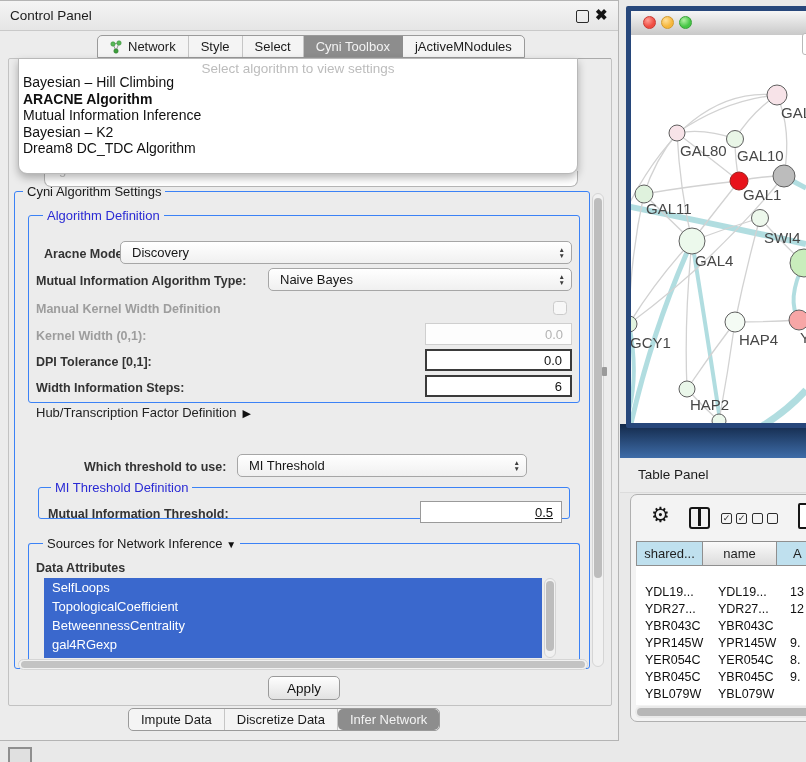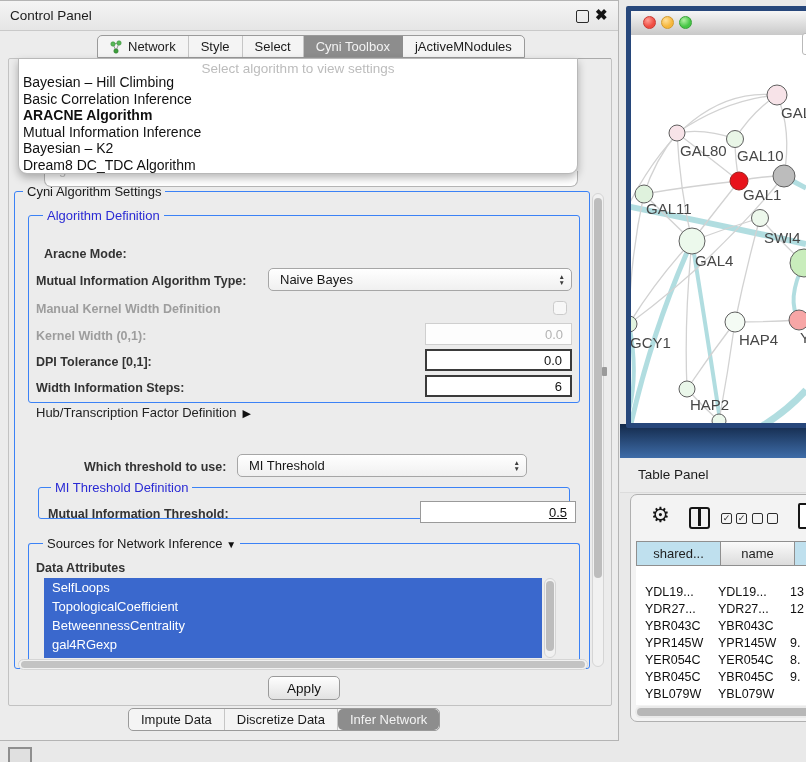--- a/index.html
+++ b/index.html
@@ -180,40 +180,46 @@
   <div class="content-frame"></div>
 
   <div class="hidden-combo">
     <span>galFiltered.sif default node</span>
   </div>
 
   <div class="dropdown">
     <div class="dd-placeholder">Select algorithm to view settings</div>
     <div class="dd-items">
         <div class="dd-item">Bayesian – Hill Climbing</div>
-        <div class="dd-item">Basic Correlation Inference</div>
         <div class="dd-item bold">ARACNE Algorithm</div>
         <div class="dd-item">Mutual Information Inference</div>
         <div class="dd-item">Bayesian – K2</div>
         <div class="dd-item">Dream8 DC_TDC Algorithm</div>
       </div>
   </div>
 
   <div class="groupbox" style="left:14px;top:190px;width:576px;height:478px;">
     <span class="legend" style="left:8px;">Cyni Algorithm Settings</span>
   </div>
   <div class="vtrack" style="left:592px;top:192px;height:474px;">
     <div class="vthumb" style="top:4px;height:380px;"></div>
   </div>
 
   <div class="groupbox" style="left:28px;top:214px;width:552px;height:188px;">
     <span class="legend blue" style="left:14px;">Algorithm Definition</span>
   </div>
 
   <span class="lbl" style="left:44px;top:246px;text-align:center;">Aracne Mode:</span>
+  <div class="combo" style="left:120px;top:240px;width:452px;">
+    <span>Discovery</span>
+    <span class="arrows">
+        <span>▲</span>
+        <span>▼</span>
+      </span>
+  </div>
 
   <span class="lbl" style="left:36px;top:273px;">Mutual Information Algorithm Type:</span>
   <div class="combo" style="left:268px;top:267px;width:304px;">
     <span>Naive Bayes</span>
     <span class="arrows">
         <span>▲</span>
         <span>▼</span>
       </span>
   </div>
 
@@ -246,21 +252,21 @@
     <span class="arrows">
         <span>▲</span>
         <span>▼</span>
       </span>
   </div>
 
   <div class="groupbox" style="left:38px;top:486px;width:532px;height:32px;">
     <span class="legend blue" style="left:12px;">MI Threshold Definition</span>
   </div>
   <span class="lbl" style="left:48px;top:506px;">Mutual Information Threshold:</span>
-  <div class="field" style="left:420px;top:500px;width:156px;border-color:#9a9a9a;text-decoration:underline;">
+  <div class="field" style="left:420px;top:500px;width:142px;border-color:#9a9a9a;text-decoration:underline;">
     <span>0.5</span>
   </div>
 
   <div class="groupbox" style="left:28px;top:542px;width:552px;height:126px;border-bottom:none;">
     <span class="legend" style="left:14px;">
       <span>Sources for Network Inference</span>
       <span class="src-arrow"> ▼</span>
     </span>
   </div>
   <span class="lbl" style="left:36px;top:560px;">Data Attributes</span>
@@ -375,21 +381,21 @@
   <div class="tb-toolbar">
     <span class="gear-ic">⚙</span>
     <span class="split-ic"></span>
     <span class="cb-ic" style="left:90px;">✓</span>
     <span class="cb-ic" style="left:105px;">✓</span>
     <span class="cb-ic" style="left:121px;"></span>
     <span class="cb-ic" style="left:136px;"></span>
     <span class="file-ic"></span>
   </div>
   <div class="tb-head">
-    <div class="th hl" style="width:84px;">shared...</div>
+    <div class="th hl" style="width:66px;">shared...</div>
     <div class="th" style="width:74px;">name</div>
     <div class="th hl" style="width:52px;">A</div>
   </div>
   <div class="tb-body">
       <div class="trow">
         <span class="tc c0">YDL19...</span>
         <span class="tc c1">YDL19...</span>
         <span class="tc c2">13</span>
       </div>
       <div class="trow">

